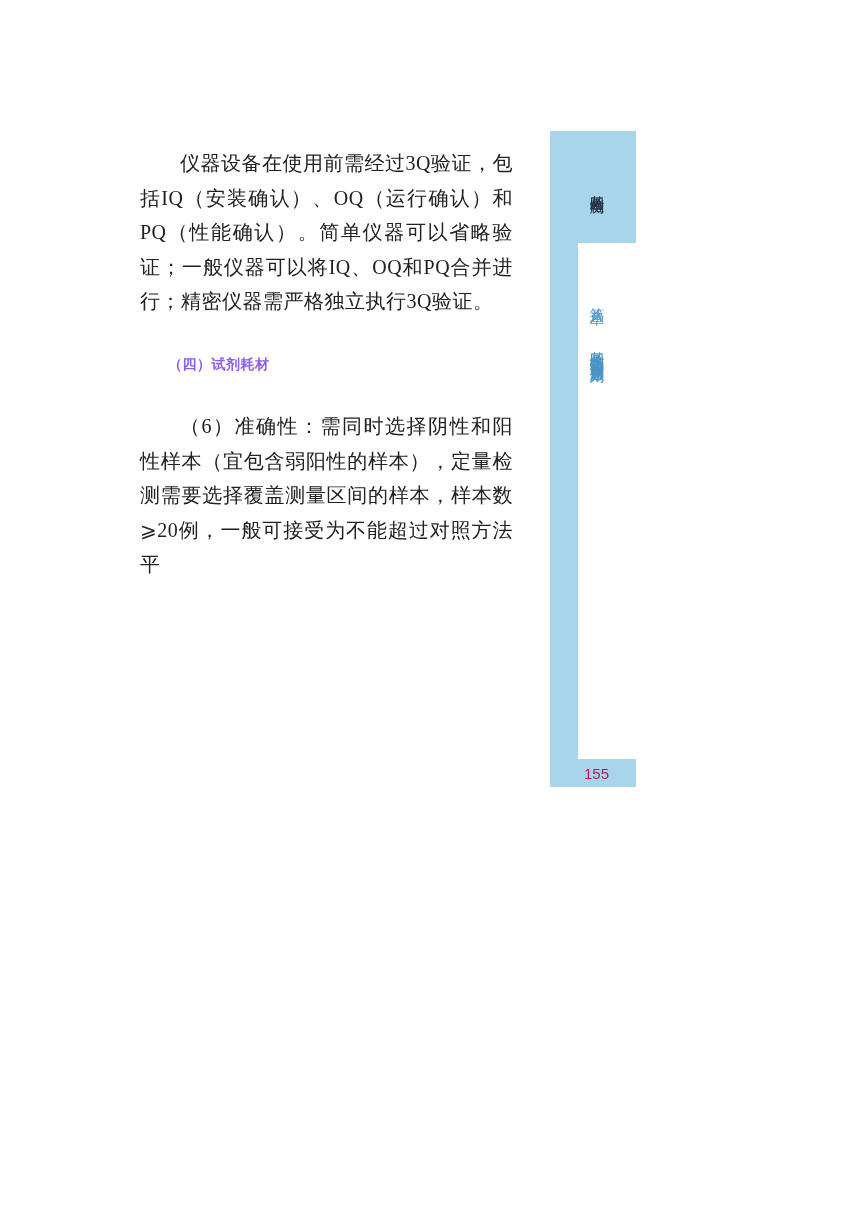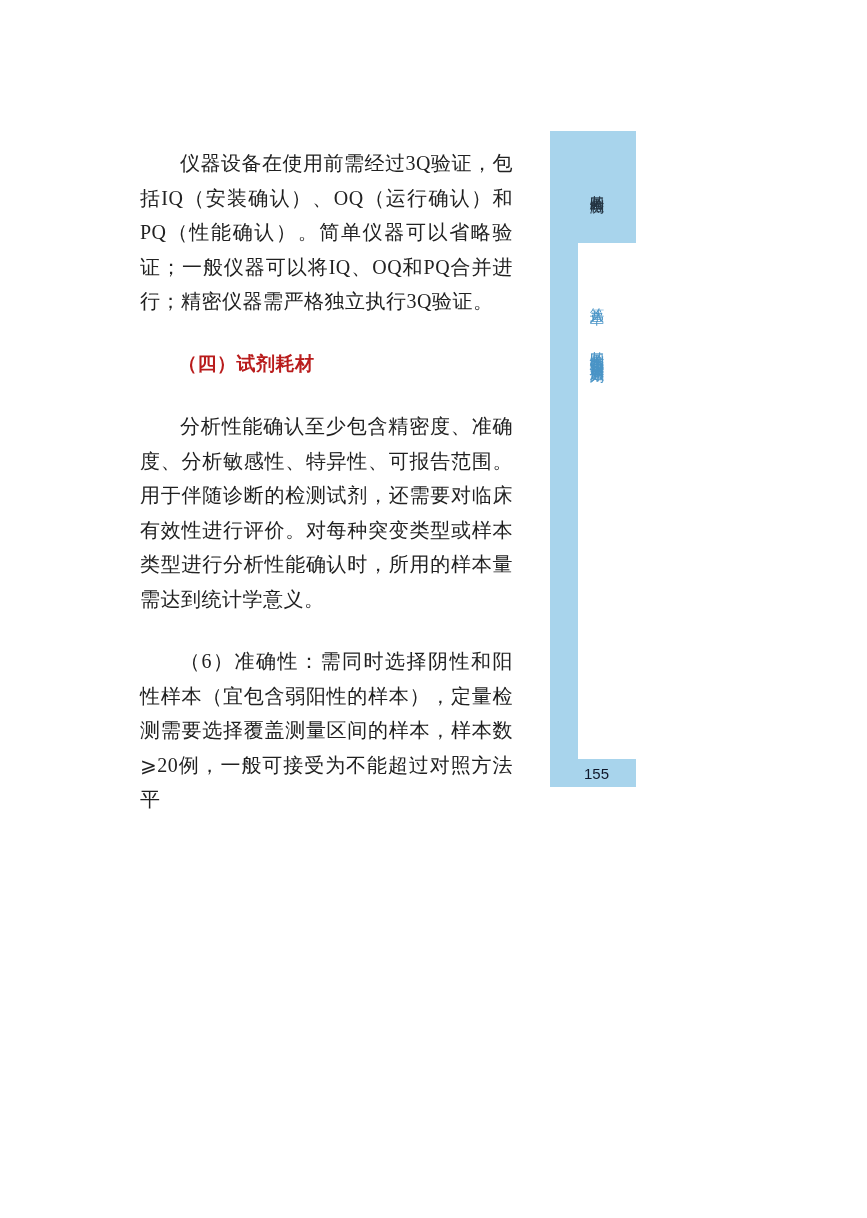--- a/index.html
+++ b/index.html
@@ -26,23 +26,23 @@
   }
   .body-para {
     text-indent: 2em;
     margin: 0;
   }
   .section-heading {
     text-indent: 2em;
     margin: 0;
     font-family: "Liberation Sans", "DejaVu Sans", sans-serif;
     font-weight: bold;
-    font-size: 19px;
+    font-size: 14px;
     line-height: 34.5px;
-    color: #b91c1c;
+    color: #8b5cf6;
   }
   
   .sidebar-rule {
     position: absolute;
     left: 522px;
     top: 103px;
     width: 2px;
     height: 656px;
     background: #a8d4ec;
   }
@@ -86,32 +86,31 @@
     left: 529px;
     top: 731px;
     width: 79px;
     height: 28px;
     background: #a8d4ec;
     display: flex;
     align-items: center;
     padding-left: 13px;
     font-family: "Liberation Sans", "DejaVu Sans", sans-serif;
     font-size: 15px;
-    color: #0f172a;
+    color: #be185d;
   }
 </style>
 </head>
 <body>
 
 <div class="page">
 
   <main class="text-column">
     <p class="body-para">仪器设备在使用前需经过3Q验证，包括IQ（安装确认）、OQ（运行确认）和PQ（性能确认）。简单仪器可以省略验证；一般仪器可以将IQ、OQ和PQ合并进行；精密仪器需严格独立执行3Q验证。</p>
     <h3 class="section-heading">（四）试剂耗材</h3>
-    <p class="body-para">分析性能确认至少包含精密度、准确度、分析敏感性、特异性、可报告范围。用于伴随诊断的检测试剂，还需要对临床有效性进行评价。对每种突变类型或样本类型进行分析性能确认时，所用的样本量需达到统计学意义。</p>
     <p class="body-para">（6）准确性：需同时选择阴性和阳性样本（宜包含弱阳性的样本），定量检测需要选择覆盖测量区间的样本，样本数⩾20例，一般可接受为不能超过对照方法平</p>
   </main>
 
   <aside>
     <div class="sidebar-rule"></div>
 
     <div class="tab-box">
       <span class="v-text">基因检测</span>
     </div>
 

